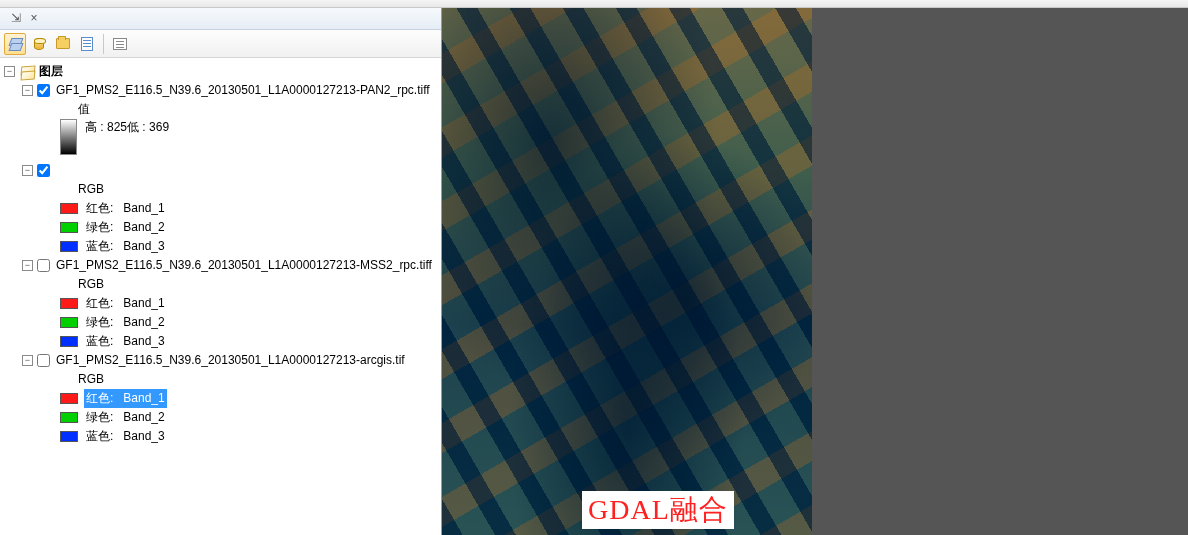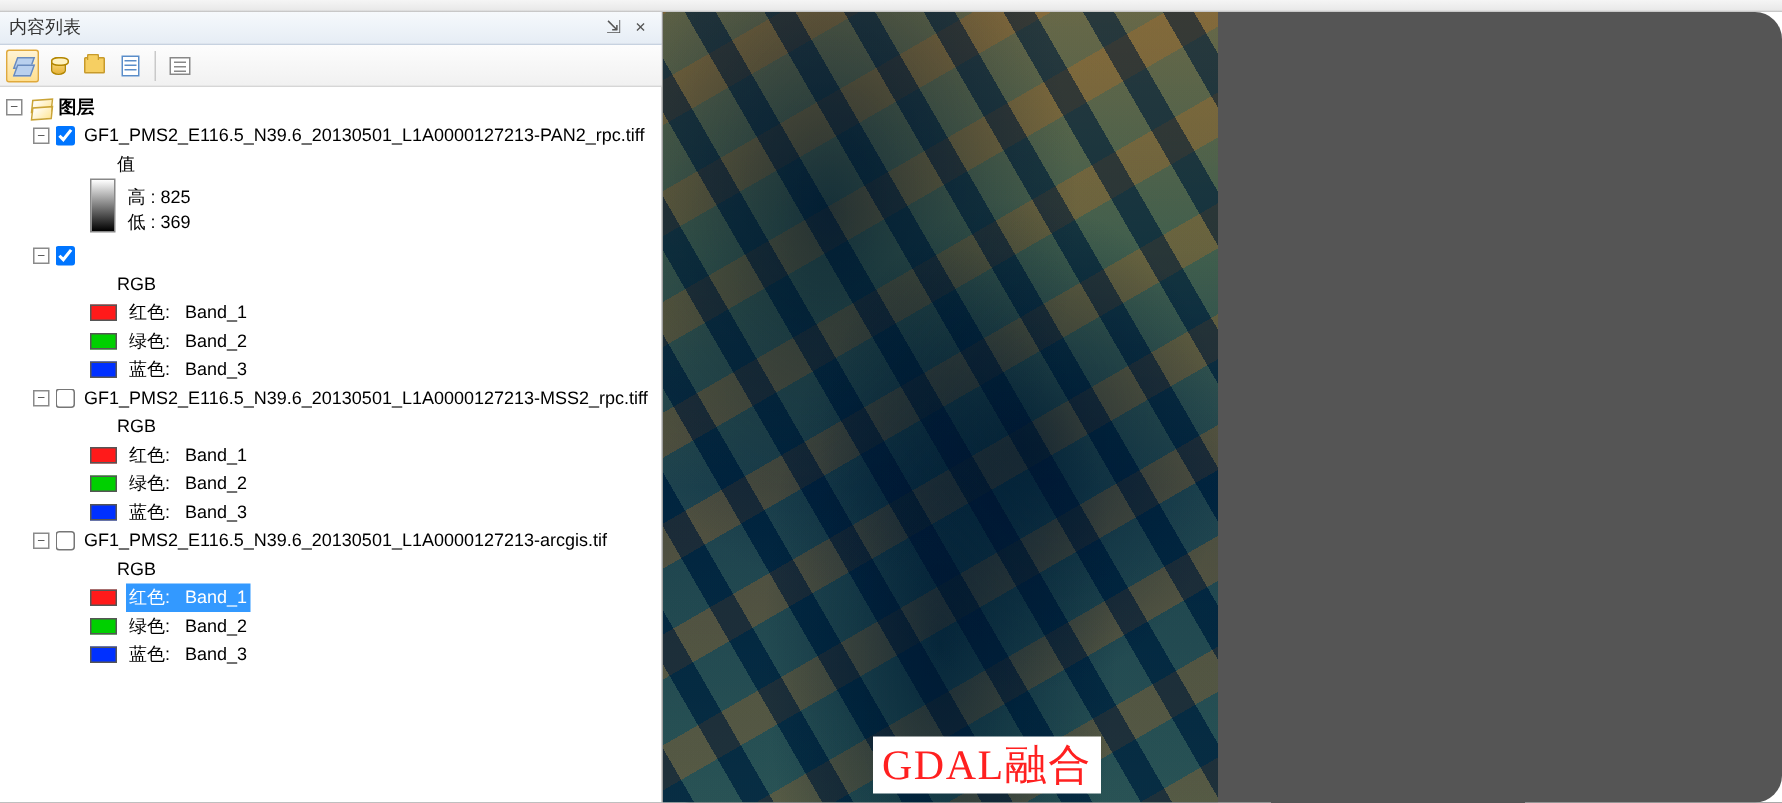--- a/index.html
+++ b/index.html
@@ -128,28 +128,27 @@
   display:inline-block; width:18px; height:11px;
   border:1px solid #555; margin-right:6px;
 }
 .ramp {
   display:inline-block; width:17px; height:36px;
   background: linear-gradient(#fff,#000);
   border:1px solid #888;
   vertical-align: top;
   margin-right: 8px;
 }
-.val-stack { display:inline-flex; flex-direction:column; justify-content:flex-end; height:38px;}
+.val-stack { display:inline-flex; justify-content:flex-end; height:38px;}
 
 .map-area {
   flex: 1;
   position: relative;
   display: flex;
   background: #555;
-  border-radius: 18px;
 }
 .map-left, .map-right {
   position: relative;
   overflow: hidden;
 }
 .map-left { flex: 0 0 370px; }
 .map-right { flex: 1; }
 .sat-color {
   position:absolute; inset:0;
   background:
@@ -196,21 +195,20 @@
 .pos-right { left: 24px; bottom: 6px; }
 </style>
 </head>
 <body>
 
 <div class="top-toolbar"></div>
 
 <div class="main">
   <div class="toc-panel">
     <div class="toc-header">
-      <span class="title">内容列表</span>
       <span class="hdr-btn">⇲</span>
       <span class="hdr-btn">×</span>
     </div>
     <div class="toc-toolbar">
       <div class="tb-btn active">
           <span class="icon-sq icon-layers"></span>
         </div>
       <div class="tb-btn">
           <span class="icon-db"></span>
         </div>

